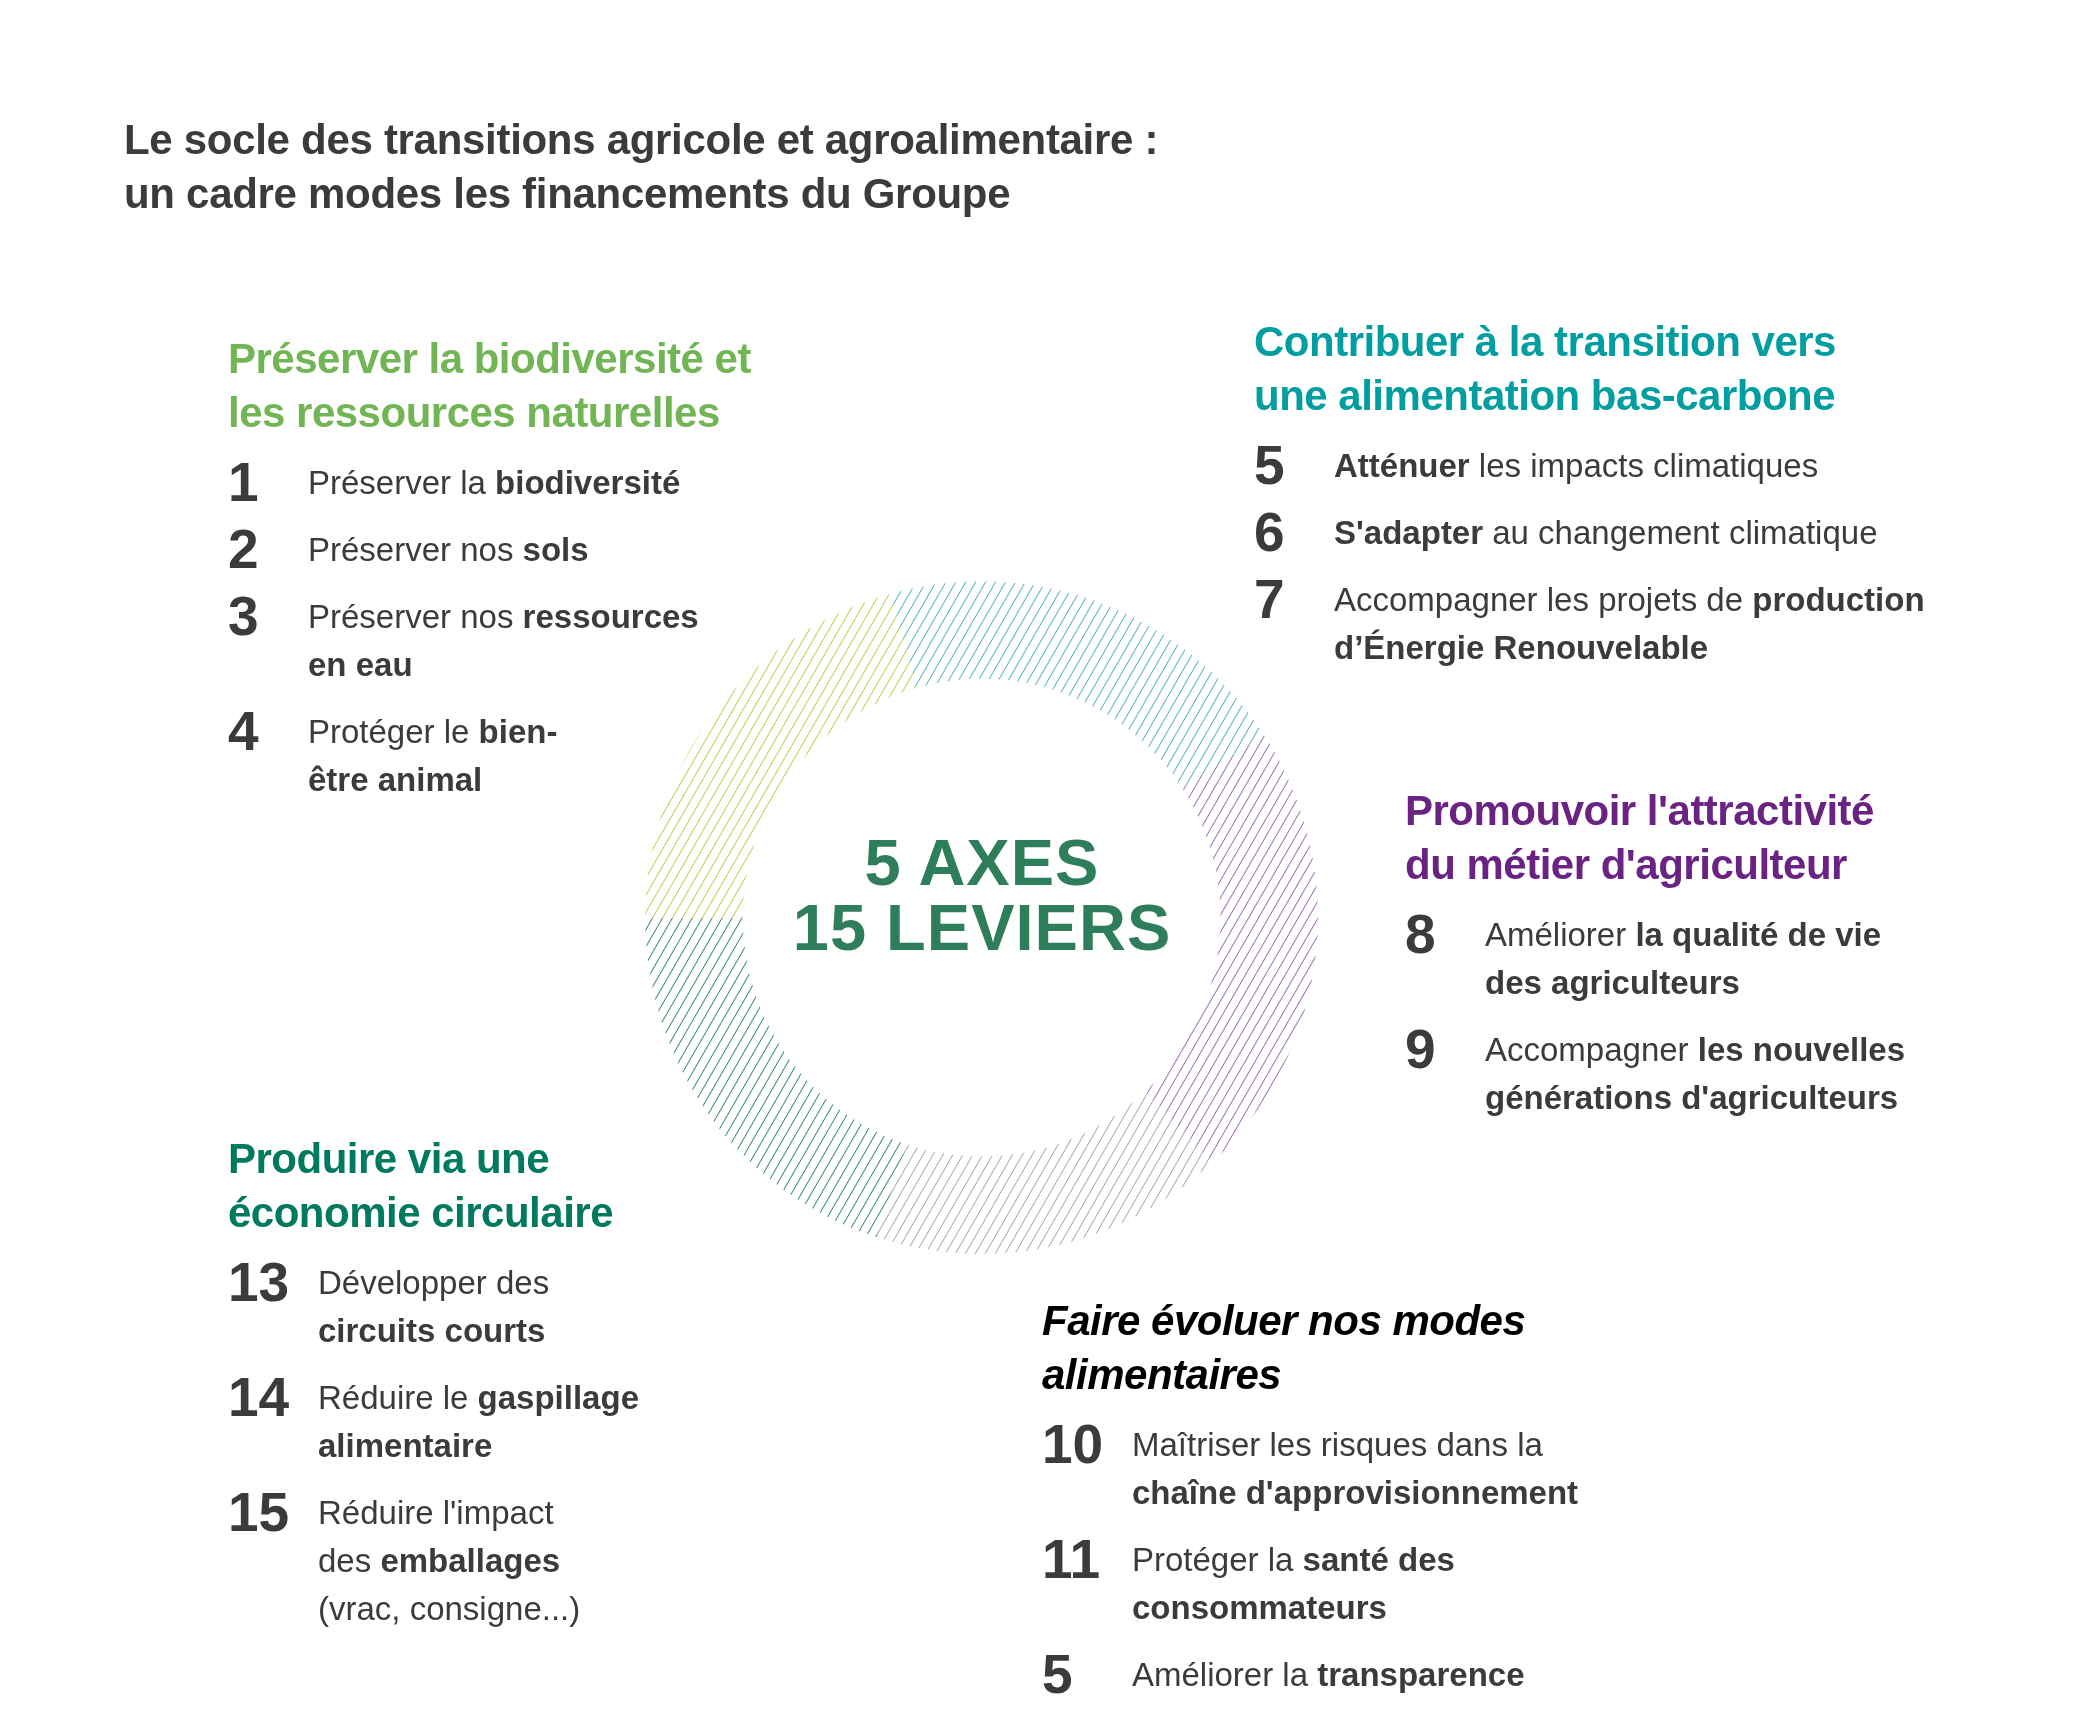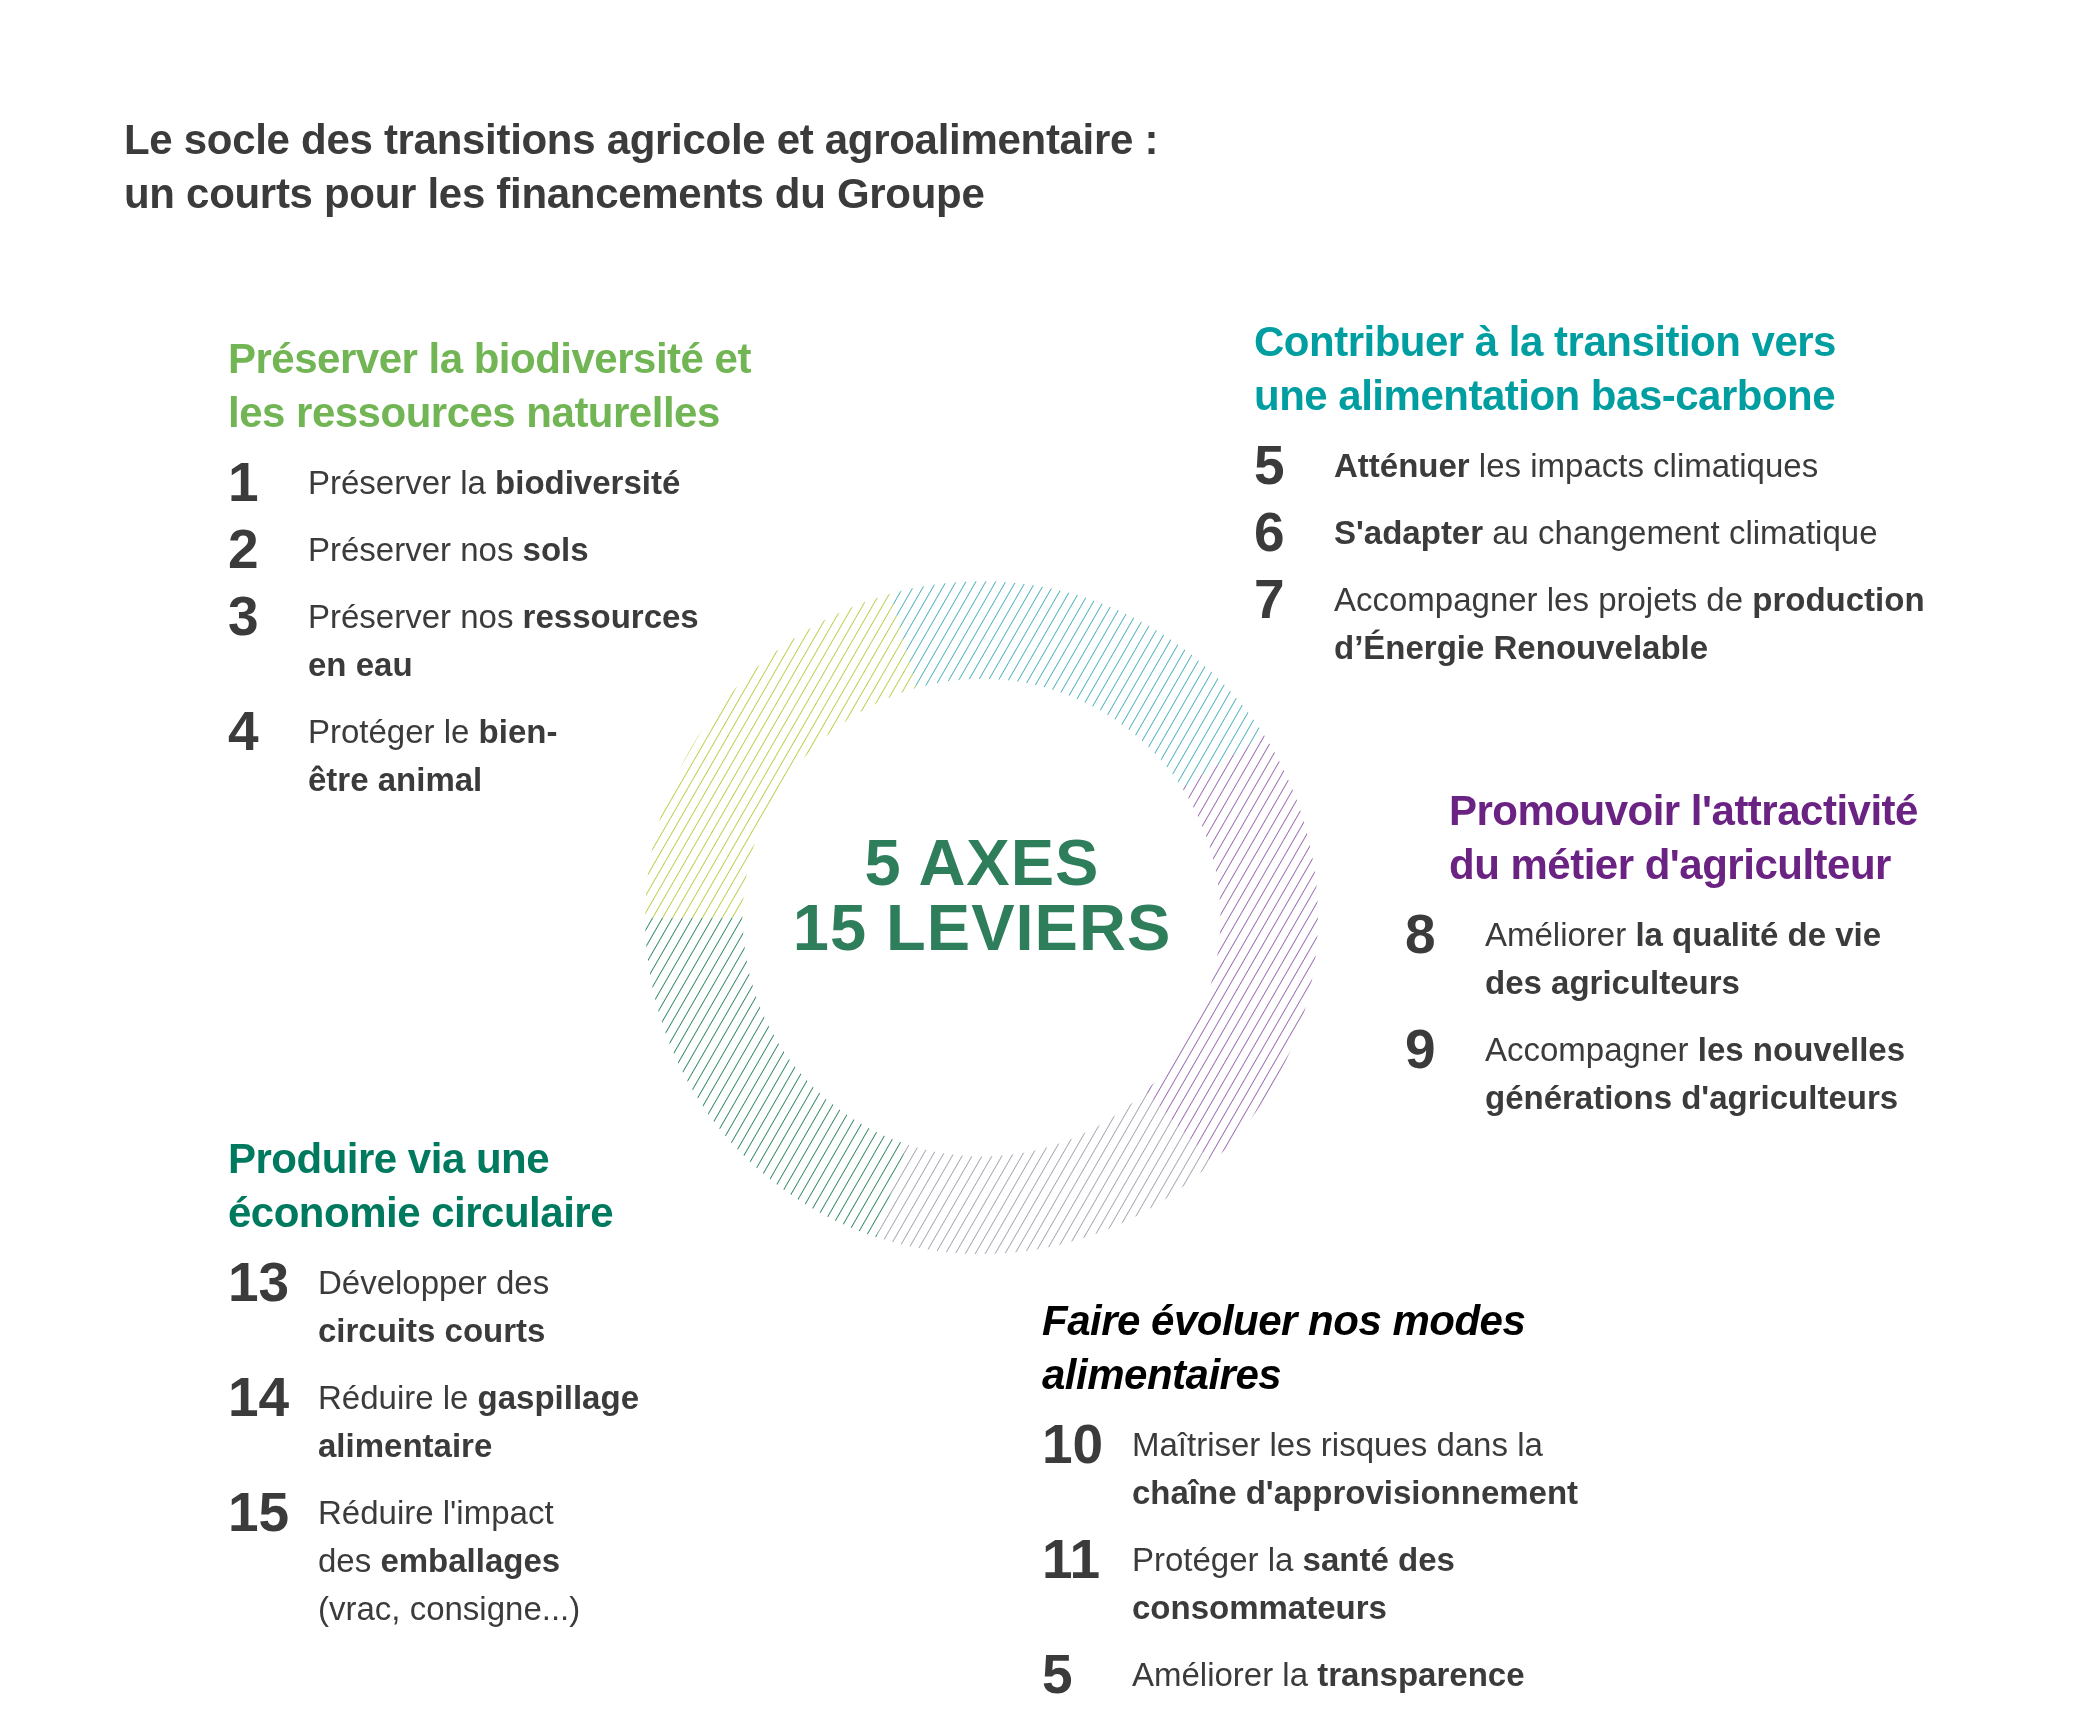--- a/index.html
+++ b/index.html
@@ -16,21 +16,21 @@
   .lever-text b { font-weight: 700; }
   .donut { position: absolute; left: 0; top: 0; }
   .center-label { position: absolute; left: 791px; top: 830px; width: 382px; text-align: center;
                   color: #2e7d5b; font-weight: 700; font-size: 65px; line-height: 65px; letter-spacing: 1px; }
 </style>
 </head>
 <body>
 
 <div class="title">
   <div>Le socle des transitions agricole et agroalimentaire :</div>
-  <div>un courts pour les financements du Groupe</div>
+  <div>un cadre modes les financements du Groupe</div>
 </div>
 
 <svg class="donut" width="2095" height="1733" viewBox="0 0 2192 1813">
   <defs>
     <pattern id="hatch-teal" patternUnits="userSpaceOnUse" width="9" height="9" patternTransform="rotate(30)">
       <line x1="0" y1="0" x2="0" y2="9" stroke="#4fb3bd" stroke-width="2"></line>
     </pattern>
     <pattern id="hatch-purple" patternUnits="userSpaceOnUse" width="9" height="9" patternTransform="rotate(30)">
       <line x1="0" y1="0" x2="0" y2="9" stroke="#9a6bb0" stroke-width="2"></line>
     </pattern>
@@ -101,21 +101,21 @@
       <div class="lever-text"><b>S'adapter</b><span> au changement climatique</span></div>
     </div>
     <div class="lever">
       <div class="lever-num" style="width:80px;">7</div>
       <div class="lever-text" style="width:669px;"><span>Accompagner les projets de </span><b>production d’Énergie Renouvelable</b></div>
     </div>
   </div>
 </div>
 
 <div class="axis" style="left:1405px; top:784px; width:631px;">
-  <div class="axis-title" style="color:#6a2383;margin-left:44px;">
+  <div class="axis-title" style="color:#6a2383;">
     <div>Promouvoir l'attractivité</div>
     <div>du métier d'agriculteur</div>
   </div>
   <div style="margin-top:13.4px;">
     <div class="lever" style="height:115px;">
       <div class="lever-num" style="width:80px;">8</div>
       <div class="lever-text" style="width:459px;"><span>Améliorer </span><b>la qualité de vie des agriculteurs</b></div>
     </div>
     <div class="lever">
       <div class="lever-num" style="width:80px;">9</div>

